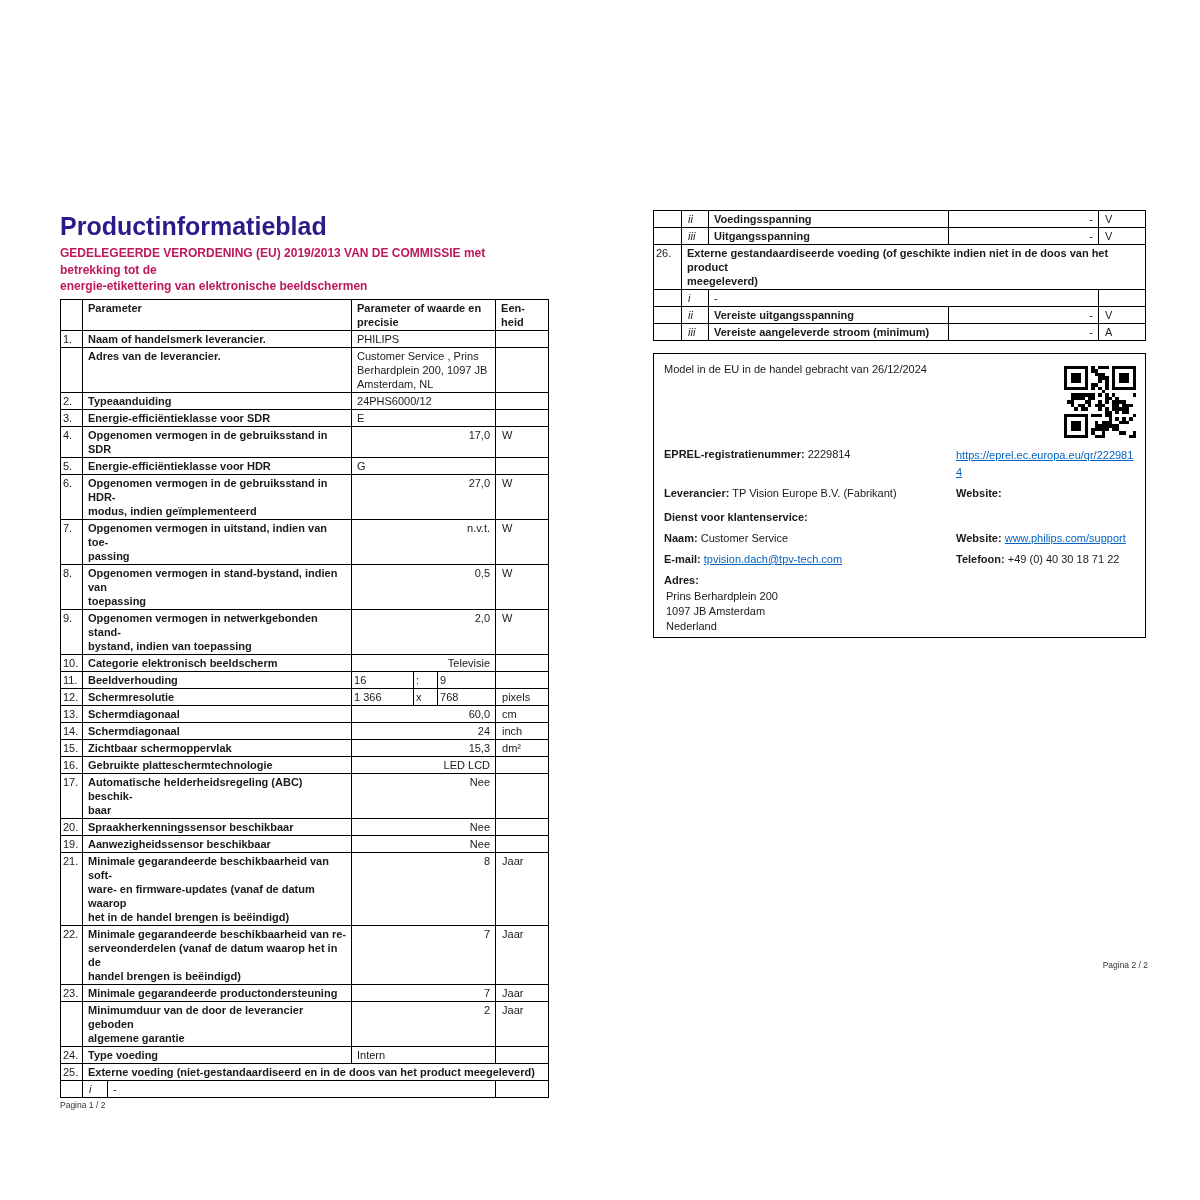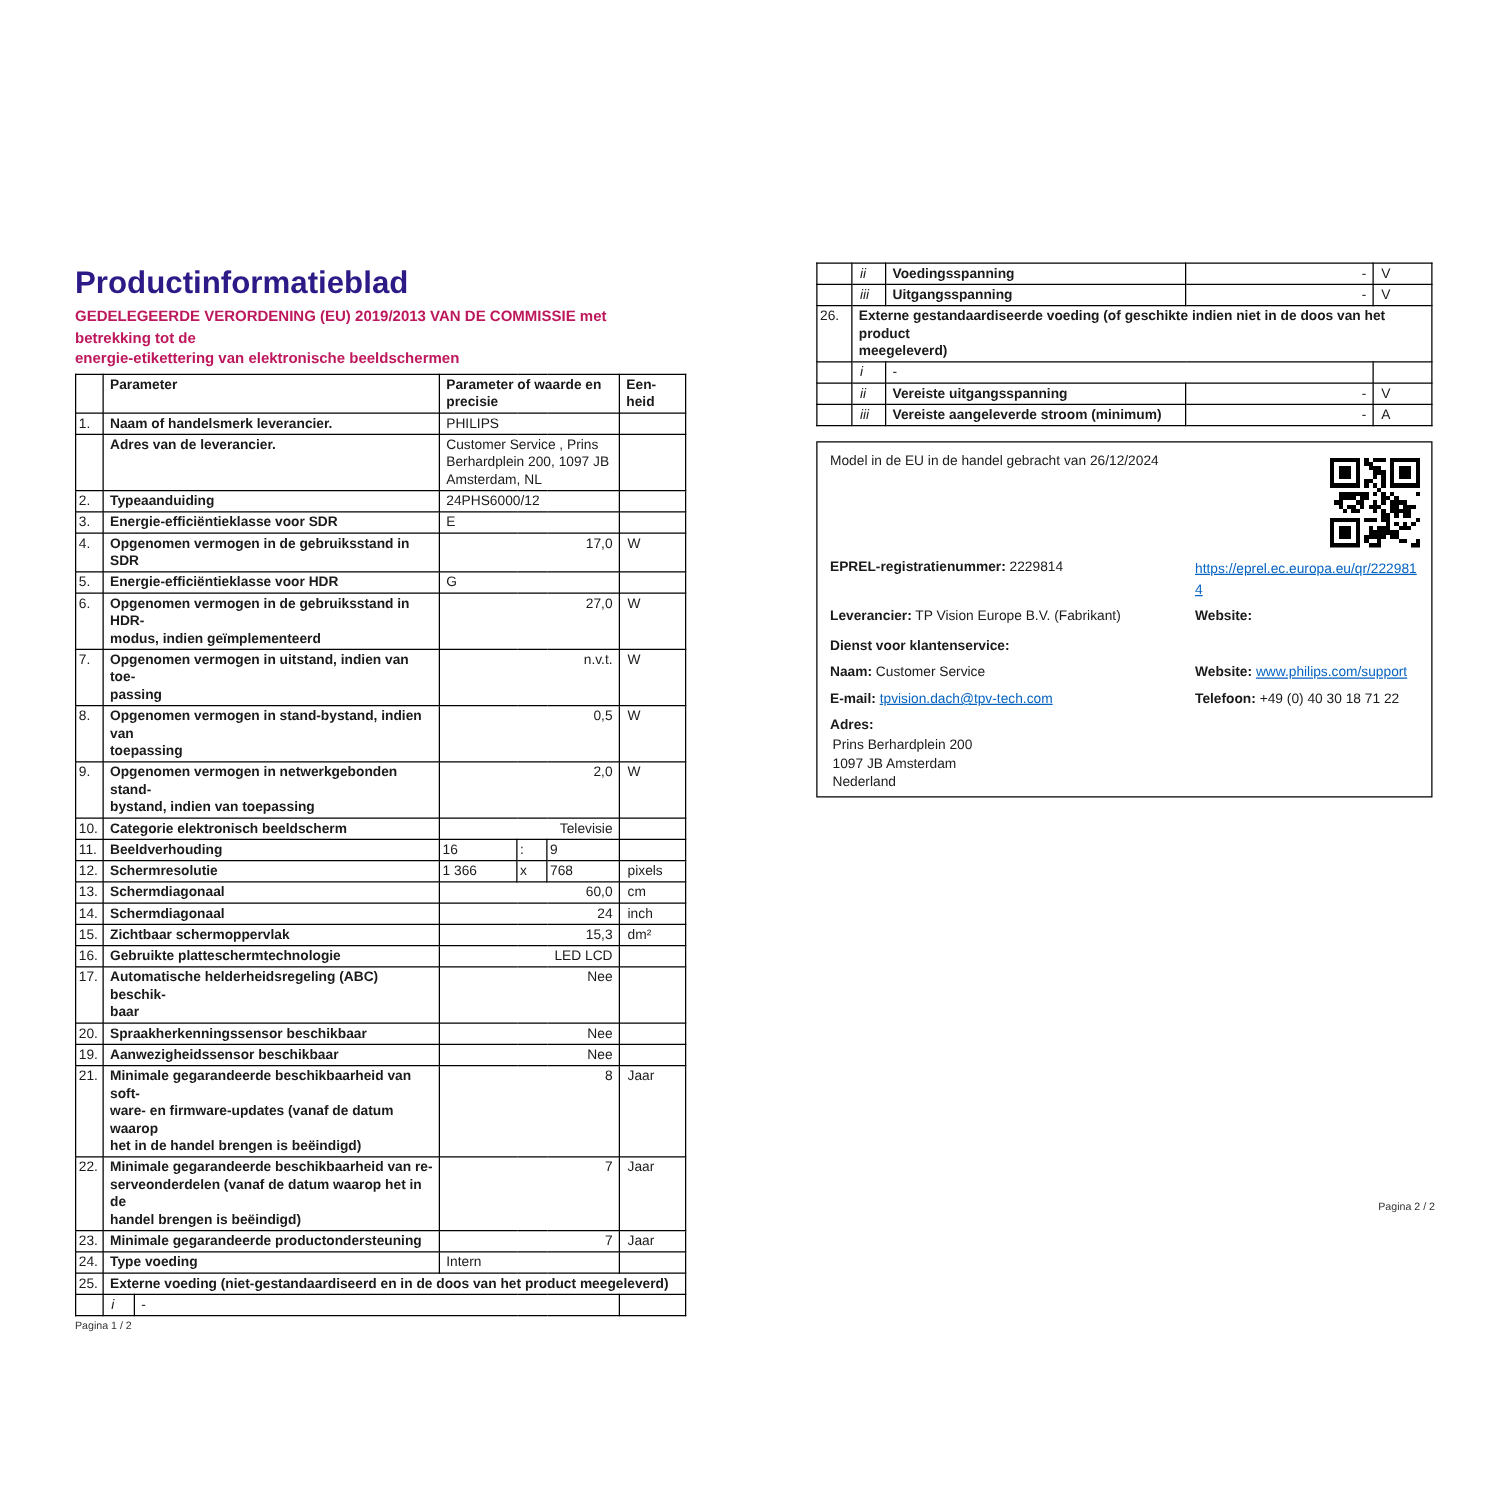--- a/index.html
+++ b/index.html
@@ -220,20 +220,27 @@
           <td class="label" colspan="2">Minimale gegarandeerde beschikbaarheid van re-
 serveonderdelen (vanaf de datum waarop het in de
 handel brengen is beëindigd)</td>
           <td class="value r" colspan="3">7</td>
           <td class="unit">Jaar</td>
         </tr>
         <tr>
           <td class="num">23.</td>
           <td class="label" colspan="2">Minimale gegarandeerde productondersteuning</td>
           <td class="value r" colspan="3">7</td>
+          <td class="unit">Jaar</td>
+        </tr>
+        <tr>
+          <td class="num"></td>
+          <td class="label" colspan="2">Minimumduur van de door de leverancier geboden
+algemene garantie</td>
+          <td class="value r" colspan="3">2</td>
           <td class="unit">Jaar</td>
         </tr>
         <tr>
           <td class="num">24.</td>
           <td class="label" colspan="2">Type voeding</td>
           <td class="value l" colspan="3">Intern</td>
           <td class="unit"></td>
         </tr>
         <tr>
           <td class="num">25.</td>

